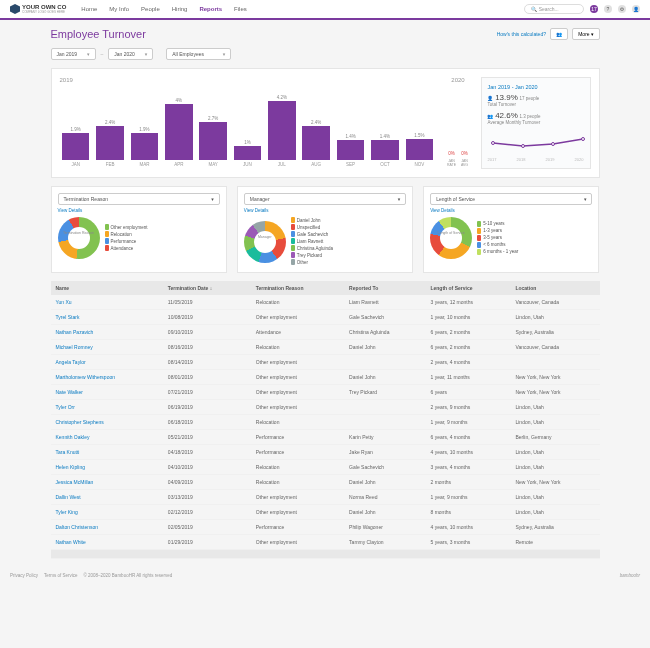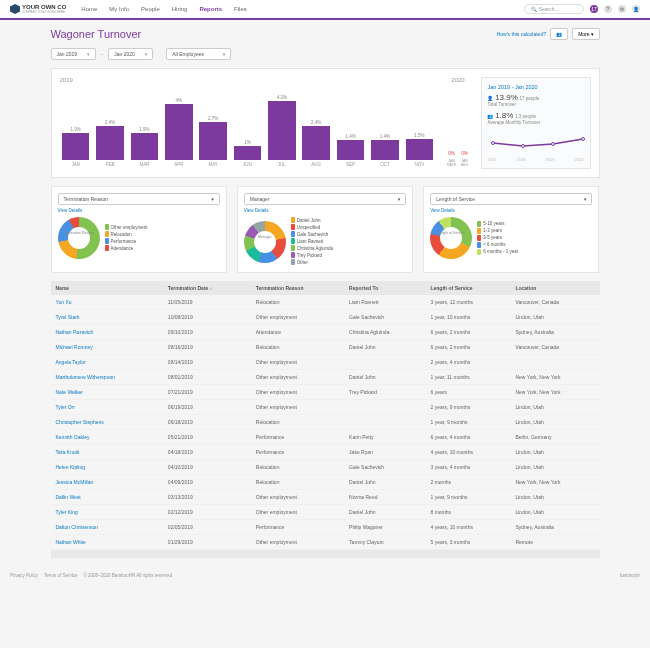--- a/index.html
+++ b/index.html
@@ -82,21 +82,21 @@
     <div class="search">🔍 <span>Search...</span></div>
     <div class="ticon badge">17</div>
     <div class="ticon">?</div>
     <div class="ticon">⚙</div>
     <div class="ticon">👤</div>
   </div>
 </div>
 
 <div class="container">
   <div class="title-row">
-    <div class="title">Wagoner Turnover</div>
+    <div class="title">Employee Turnover</div>
     <a class="calc">How's this calculated?</a>
     <button class="abtn">👥</button>
     <button class="abtn"><span>More</span> ▾</button>
   </div>
 
   <div class="filters">
     <div class="sel">
         <span>Jan 2019</span>
         <span class="ar">▾</span>
       </div>
@@ -188,21 +188,21 @@
         </div>
     </div>
     <div class="stats">
       <div class="stats-title">Jan 2019 - Jan 2020</div>
       <div class="stat">
         <span style="font-size:5px">👤 </span><span class="stat-big">13.9%</span>
         <span class="stat-sm">17 people</span>
         <div class="stat-sm">Total Turnover</div>
       </div>
       <div class="stat">
-        <span style="font-size:5px">👥 </span><span class="stat-big">1.8%</span>
+        <span style="font-size:5px">👥 </span><span class="stat-big">42.6%</span>
         <span class="stat-sm">1.3 people</span>
         <div class="stat-sm">Average Monthly Turnover</div>
       </div>
       <svg class="spark" viewBox="0 0 100 22">
         <polyline points="5,9 35,12 65,10 95,5" stroke="#7c3a9e" stroke-width="1.5" fill="none"></polyline>
         <circle cx="5" cy="9" r="1.5" fill="#fff" stroke="#7c3a9e"></circle>
           <circle cx="35" cy="12" r="1.5" fill="#fff" stroke="#7c3a9e"></circle>
         <circle cx="65" cy="10" r="1.5" fill="#fff" stroke="#7c3a9e"></circle>
           <circle cx="95" cy="5" r="1.5" fill="#fff" stroke="#7c3a9e"></circle>
       </svg>

